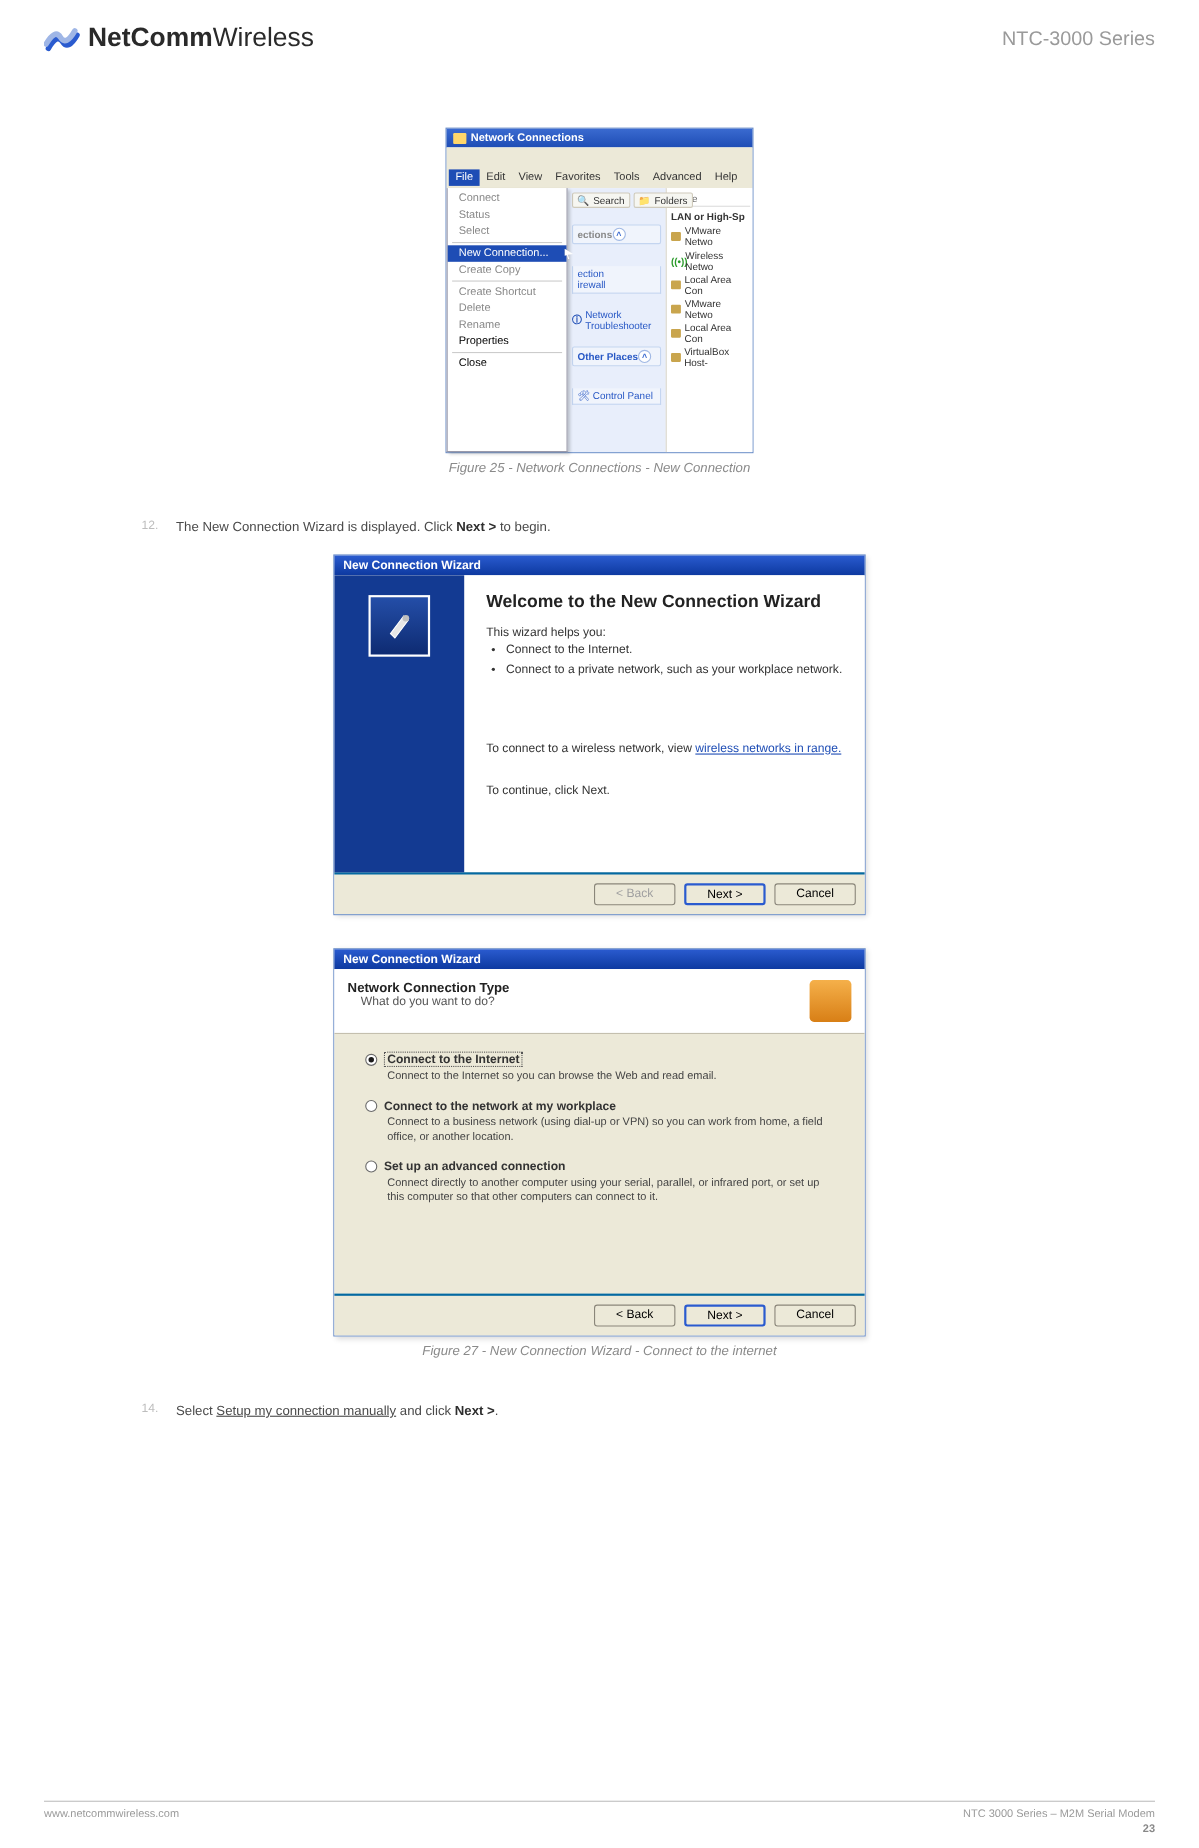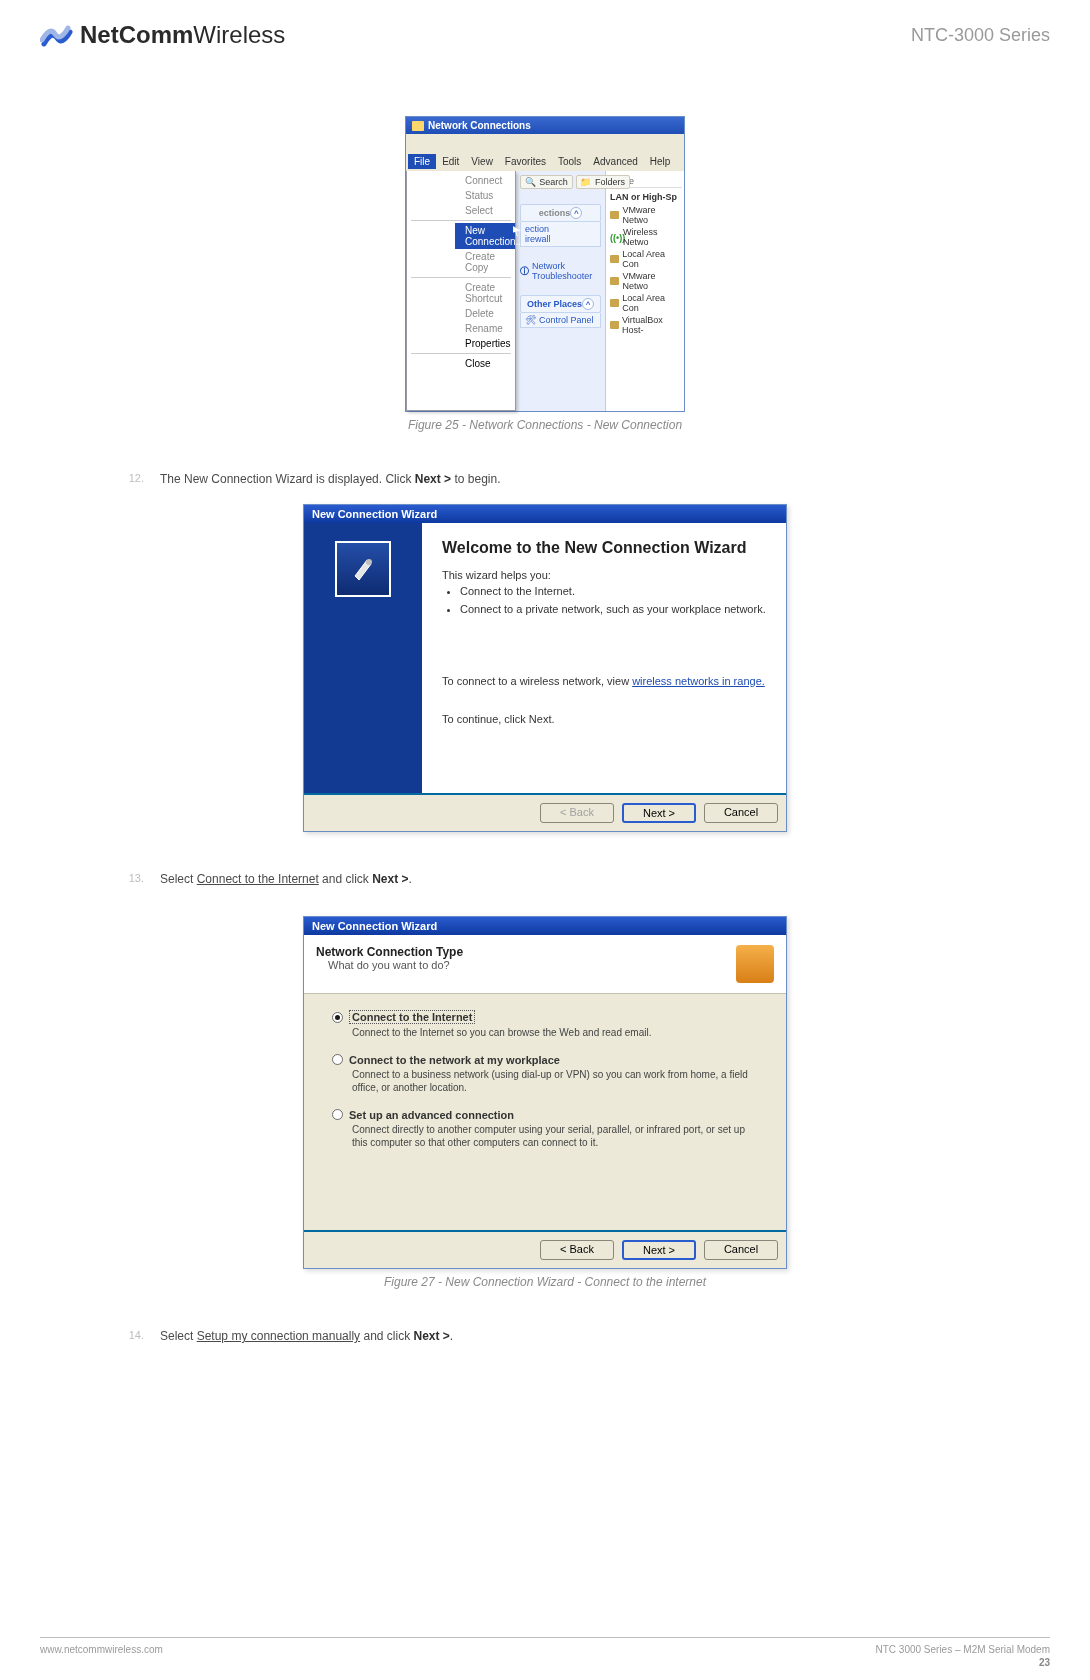--- a/index.html
+++ b/index.html
@@ -43,32 +43,32 @@
   .win25 .menubar { background:#ece9d8; padding:2px 2px; display:flex; }
   .win25 .menubar .m { padding:2px 6px; font-size:10px;margin-top:18px; }
   .win25 .menubar .m.sel { background:#1e4db5; color:#fff; }
   .win25 .body25 { display:flex; height:240px; }
   .win25 .filemenu {
     width:110px; background:#fff; border:1px solid #99a; border-top:none;
     display:flex; flex-direction:column; padding:2px 0;
     box-shadow: 2px 2px 3px rgba(0,0,0,0.2);
     z-index:5; position:relative;
   }
-  .win25 .filemenu .mi { padding:2px 10px; color:#888; font-size:10px;margin-left:48px; }
+  .win25 .filemenu .mi { padding:2px 10px; color:#888; font-size:10px; }
   .win25 .filemenu .mi.active { background:#1e4db5; color:#fff; }
   .win25 .filemenu .mi.enabled { color:#000; }
   .win25 .filemenu .sep { border-top:1px solid #ccc; margin:2px 4px; }
   .win25 .midcol {
     width:90px; background:#e8eefb; border-left:1px solid #c4d5f0;
     padding:4px; display:flex; flex-direction:column; gap:2px; font-size:9px;
     position:relative; margin-left:-1px;
   }
   .win25 .midcol .toolbtn { background:#f6f6f1; border:1px solid #cfcabb; margin-bottom:3px; padding:1px 4px; display:flex; align-items:center; gap:3px; border-radius:2px; }
-  .win25 .midcol .panelhead { background:#f0f4fc; border:1px solid #c4d5f0; border-radius:2px; color:#2858c5; font-weight:bold; padding:2px 4px; margin-top:6px; display:flex; justify-content:center; align-items:center;}
-  .win25 .midcol .panelbody { background:#f0f4fc; border:1px solid #c4d5f0; border-top:none; padding:2px 4px; color:#2858c5; }
+  .win25 .midcol .panelhead { background:#f0f4fc; border:1px solid #c4d5f0; border-radius:2px; color:#2858c5; font-weight:bold; padding:2px 4px; margin-top:6px; display:flex; justify-content:flex-start; align-items:center;}
+  .win25 .midcol .panelbody { background:#f0f4fc; border:1px solid #c4d5f0; border-top:none; padding:2px 4px; color:#2858c5;margin-top:20px; }
   .win25 .rightcol {
     flex:1; background:#fff; border-left:1px solid #cfcabb;
     padding:4px 2px; font-size:9px;
   }
   .win25 .rightcol .colhead { color:#666; border-bottom:1px solid #ddd; padding:1px 2px; }
   .win25 .rightcol .grouphead { font-weight:bold; padding:4px 2px 2px; }
   .win25 .rightcol .item { display:flex; align-items:center; gap:3px; padding:1px 2px; }
   .devico { width:10px; height:8px; background:#c9a54d; border-radius:1px; display:inline-block; }
   .devico.wifi { background:transparent; color:#2a9a2a; font-weight:bold; }
   .chev { width:12px;height:12px;border:1px solid #a0b8e4;border-radius:6px;color:#3a6ad0;text-align:center;line-height:10px;font-size:8px; background:#fff;}
@@ -279,24 +279,20 @@
         <div style="margin-top:26px;font-size:11px;">To continue, click Next.</div>
       </div>
     </div>
     <div class="btnbar">
       <span class="wbtn dis">&lt; Back</span>
       <span class="wbtn def">Next &gt;</span>
       <span class="wbtn en">Cancel</span>
     </div>
   </div>
 
-  <div class="step">
-    <div class="num">13.</div>
-    <div class="txt"><span>Select </span><u>Connect to the Internet</u><span> and click </span><b>Next &gt;</b><span>.</span></div>
-  </div>
 
   <div class="wiz wiz27" style="margin-top:30px;">
     <div class="titlebar">New Connection Wizard</div>
     <div class="headerband">
       <div>
         <div class="ttl">Network Connection Type</div>
         <div class="sub">What do you want to do?</div>
       </div>
       <div class="glyph"></div>
     </div>

